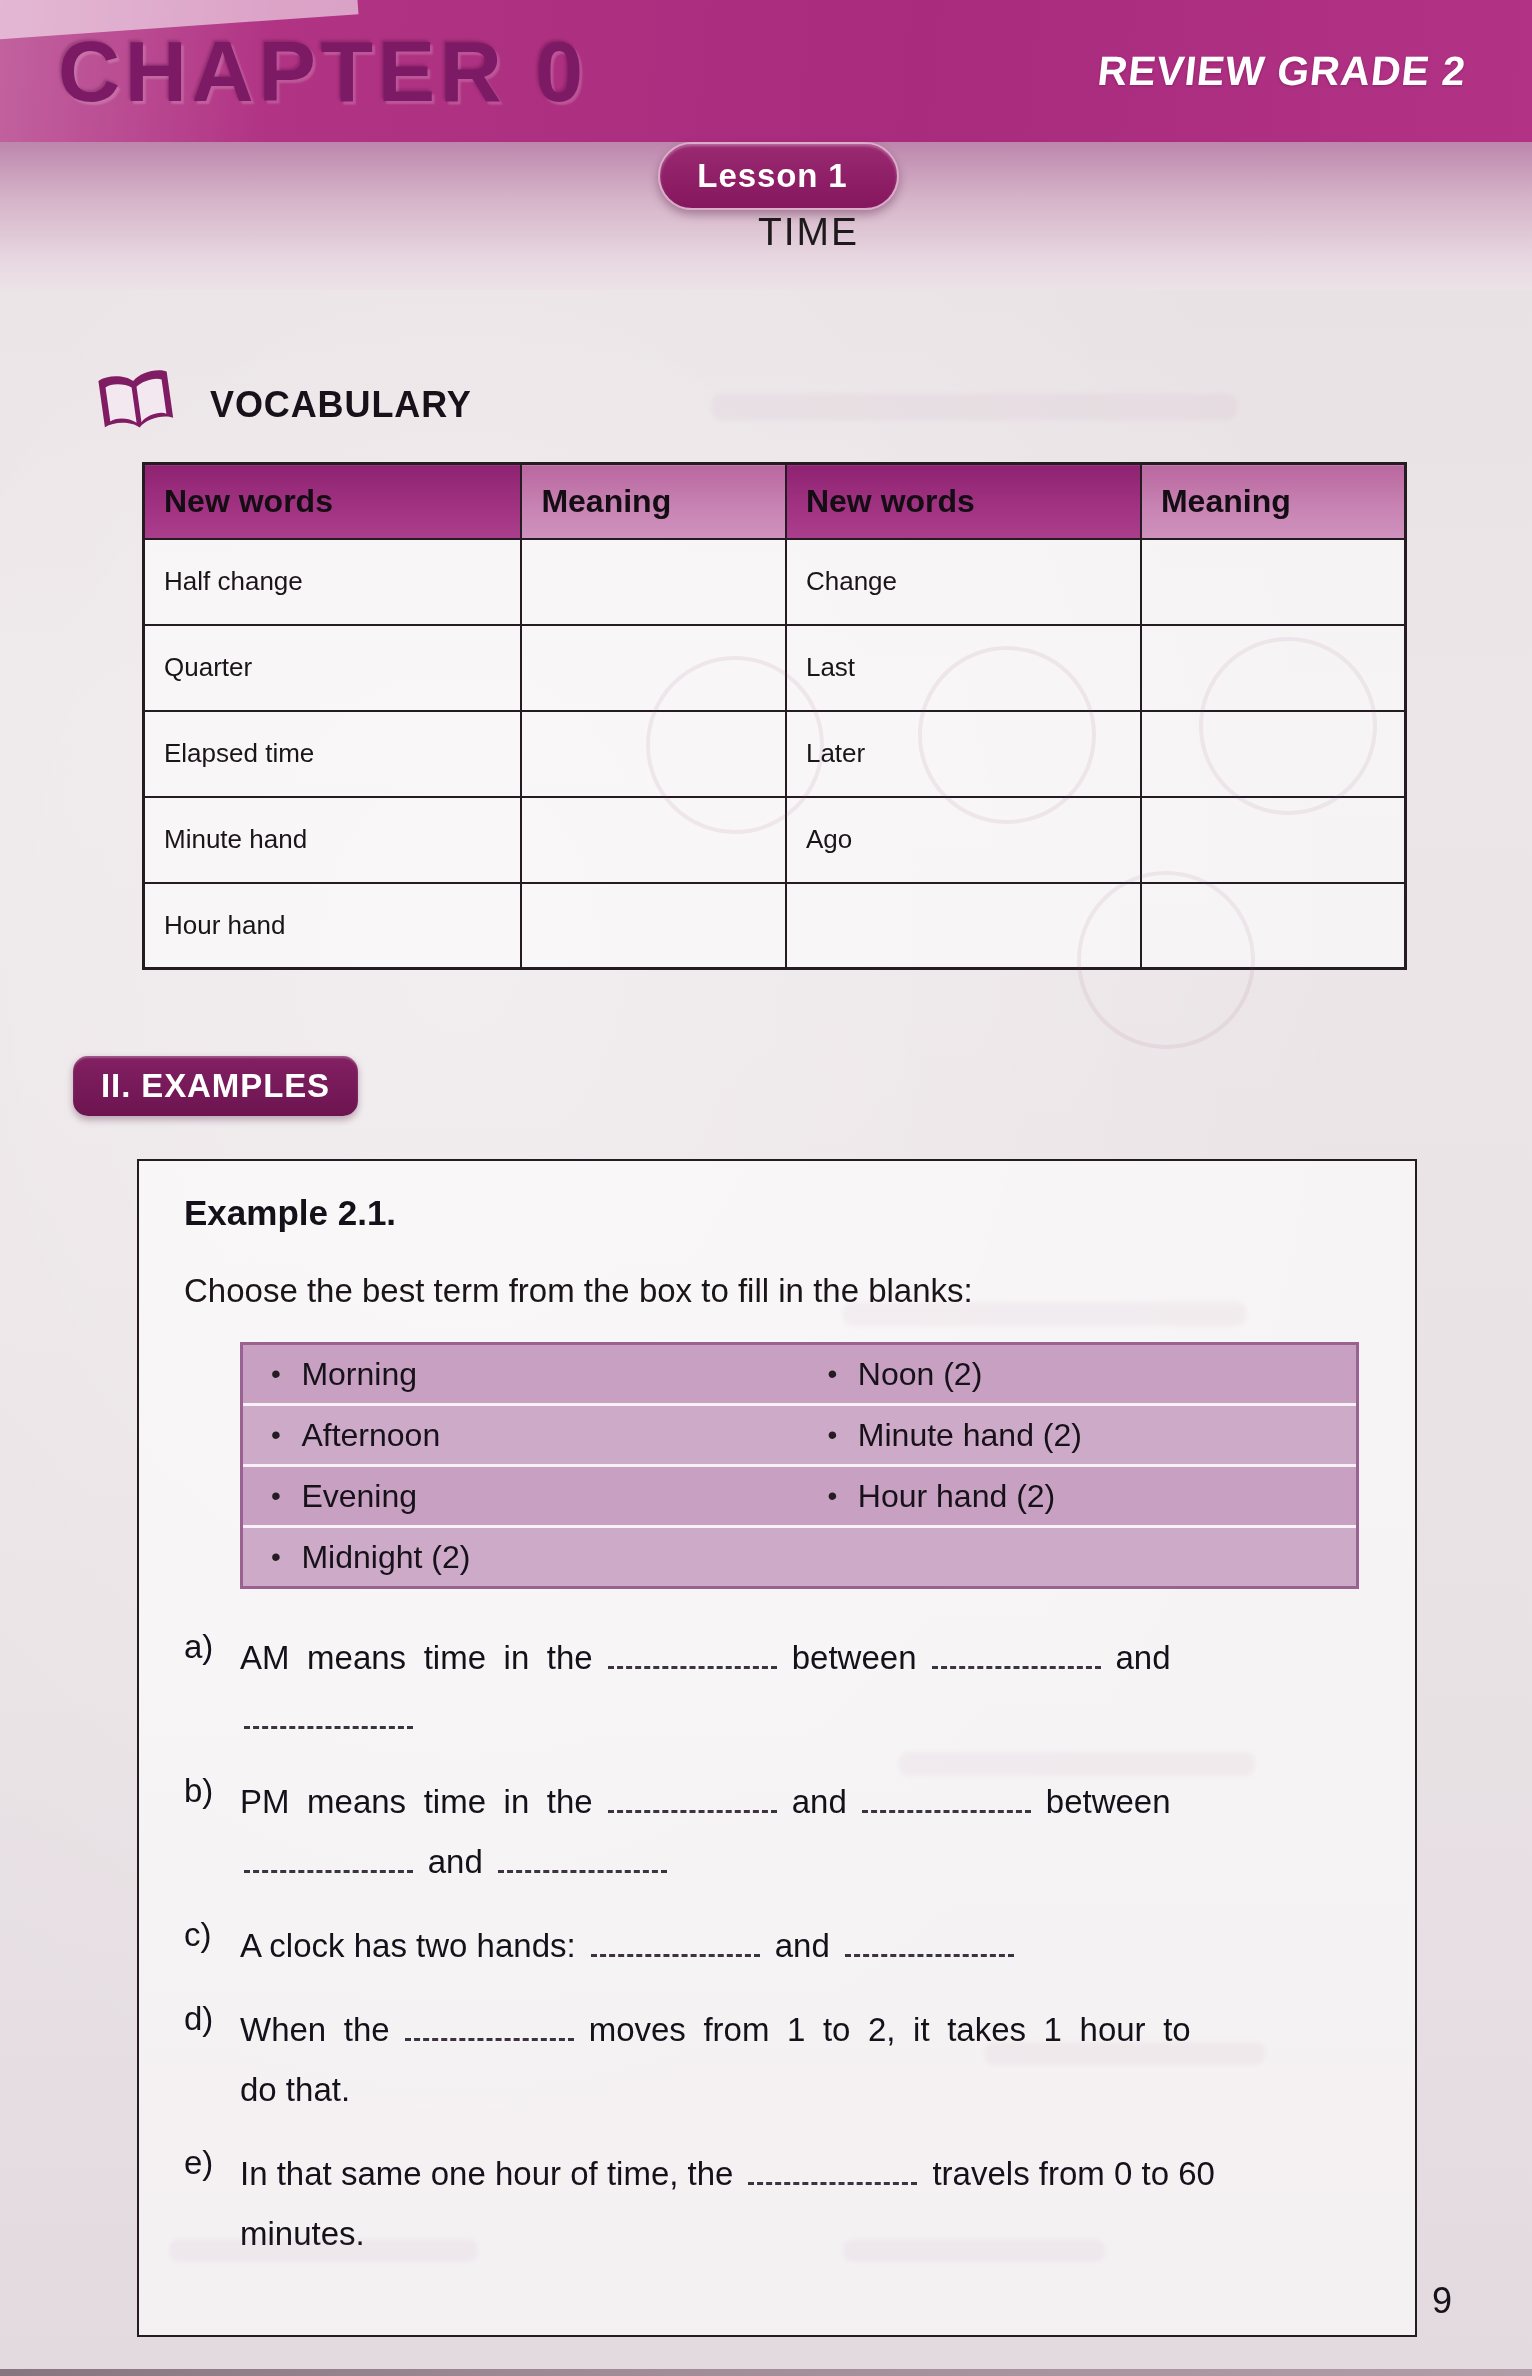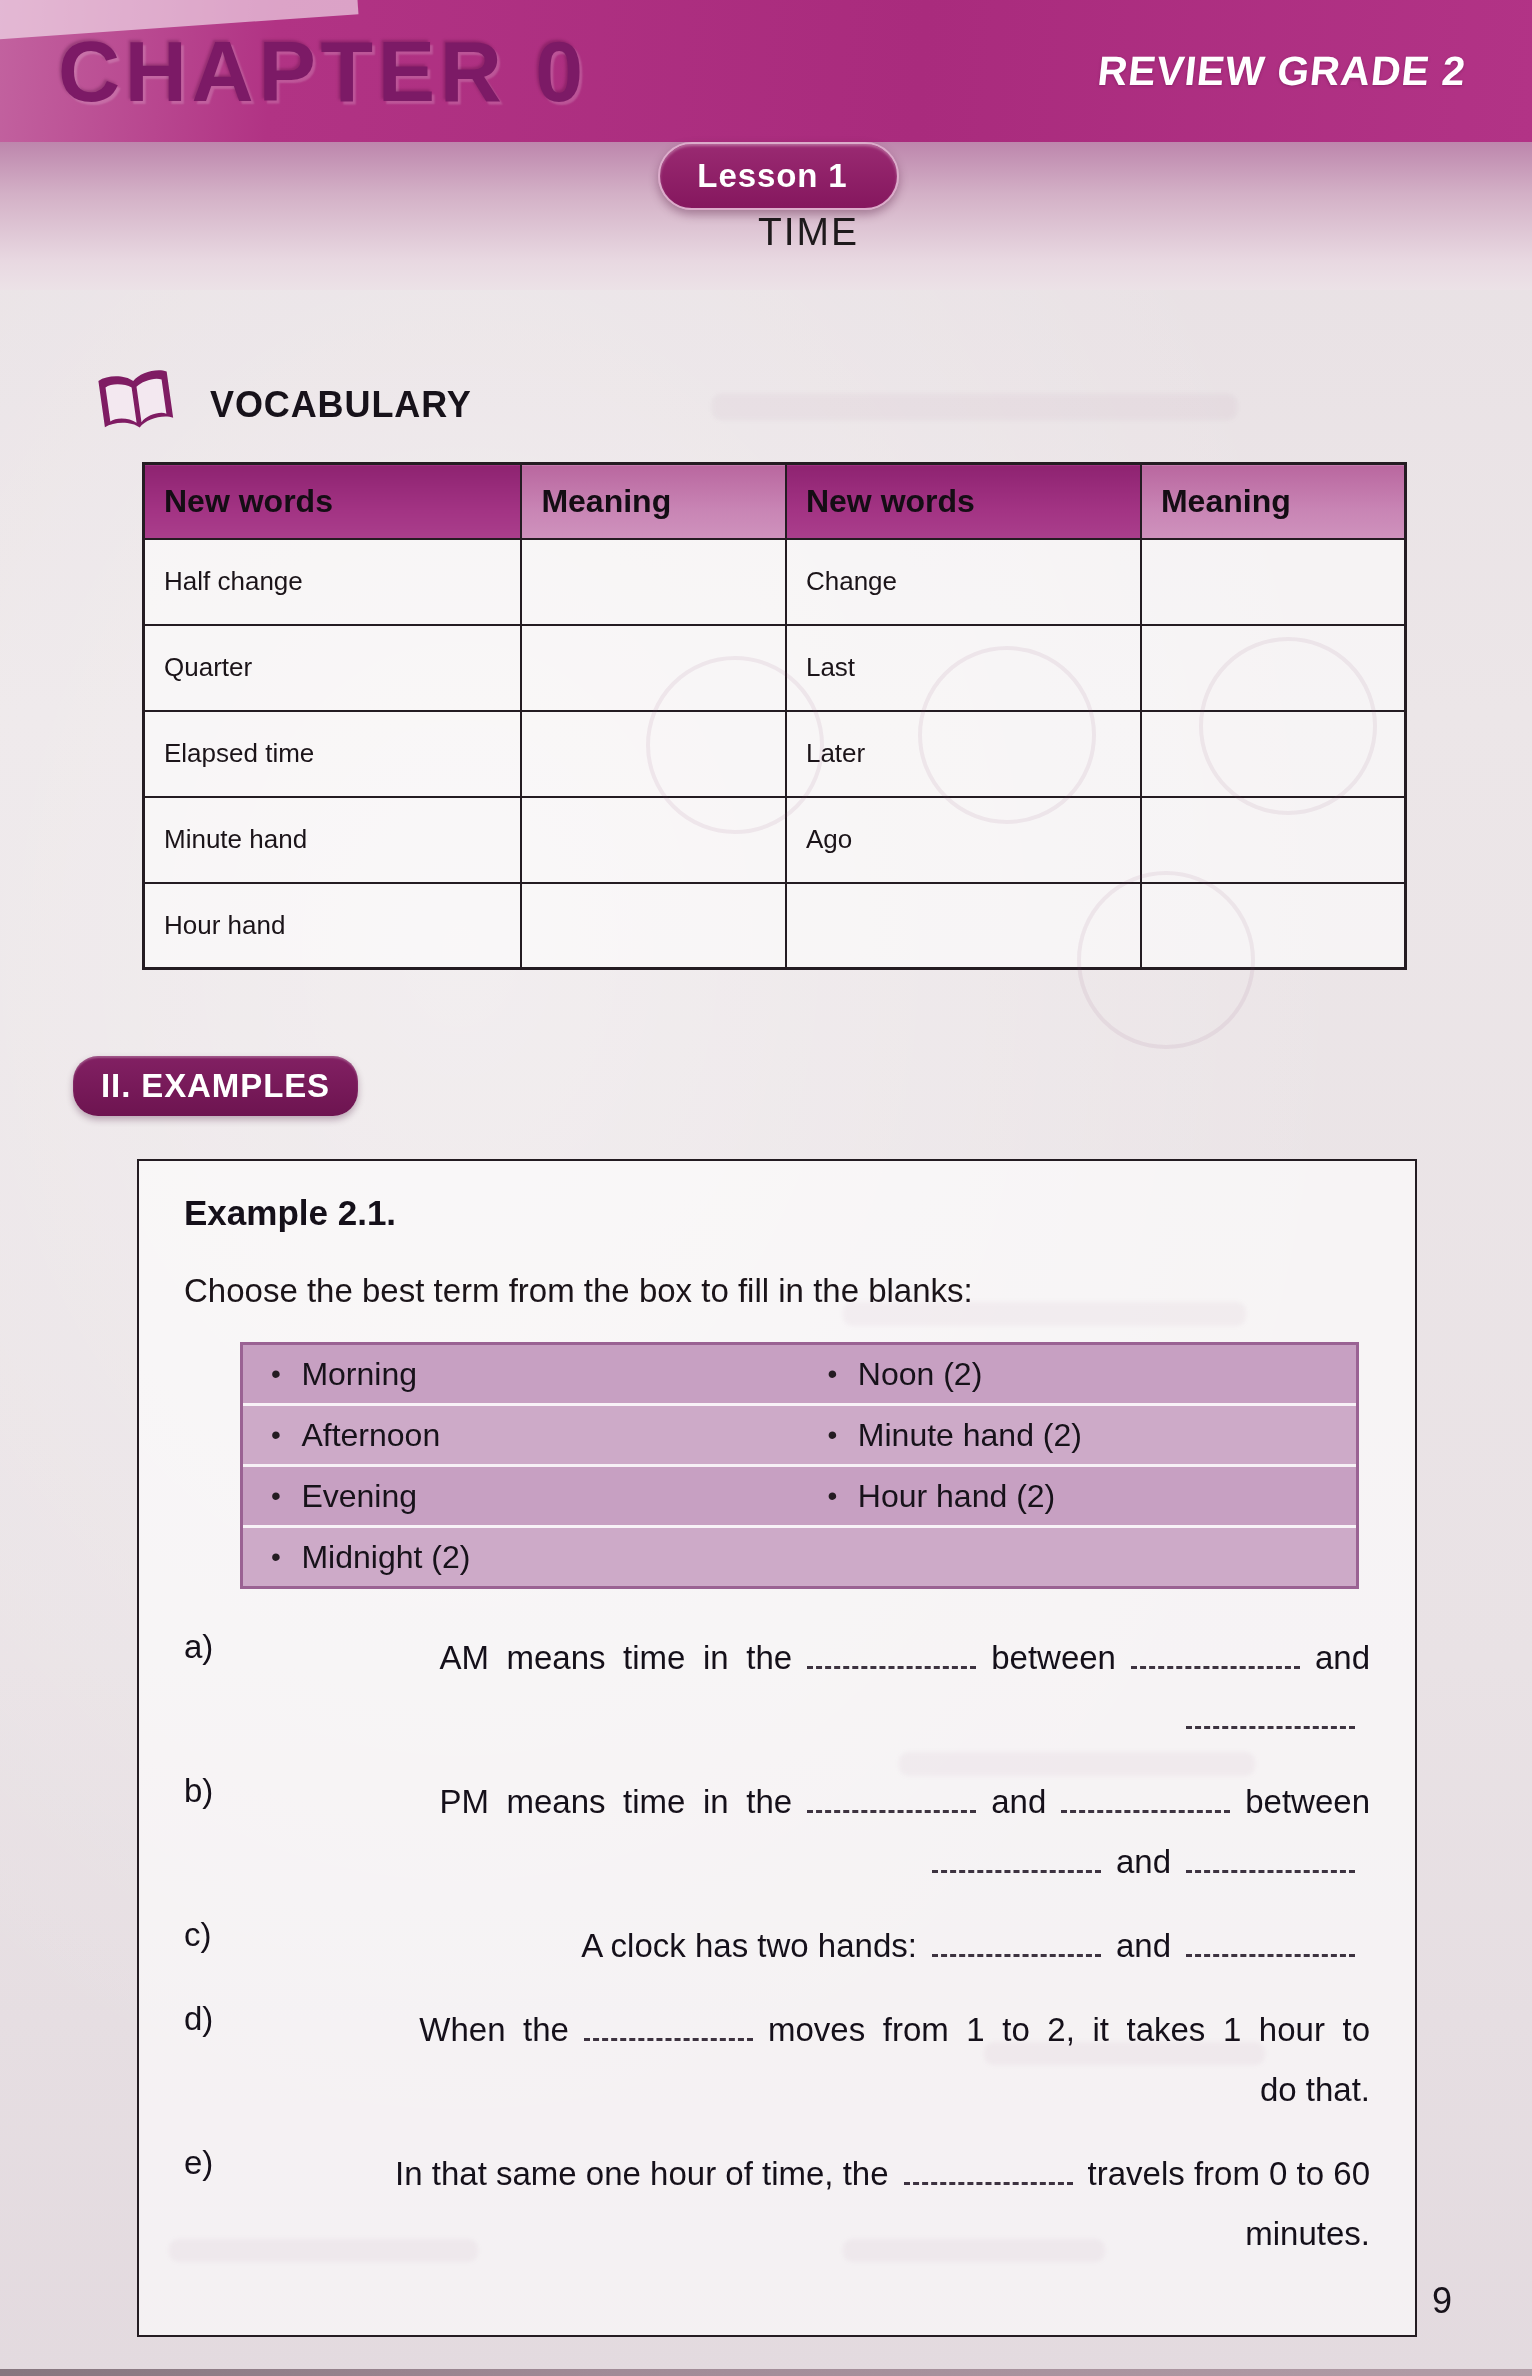--- a/index.html
+++ b/index.html
@@ -75,21 +75,21 @@
   }
   th.h-dark{ background:linear-gradient(180deg,#8e2371 0%, #a23383 60%, #aa3e8c 100%); }
   th.h-light{ background:linear-gradient(180deg,#b9679f 0%, #c884b4 60%, #cf92bd 100%); }
   table.vocab td{ height:86px; font-size:26px; color:#1b1419; padding-left:19px; }
   td.c-word1{ width:379px; } td.c-mean1{ width:265px; }
   td.c-word2{ width:356px; } td.c-mean2{ width:265px; }
 
   .examples-badge{
     display:inline-block; margin:86px 0 0 73px;
     background:linear-gradient(180deg,#822063,#6d1450);
-    border-radius:25px; padding:11.2px 28px;
+    border-radius:15px; padding:11.2px 28px;
     color:#ffffff; font-size:33px; font-weight:800; letter-spacing:0.9px;
     box-shadow:0 3.7px 7.5px rgba(60,5,45,0.3), inset 0 1.9px 1.9px rgba(255,255,255,0.25);
   }
 
   .example-box{
     margin:43px 0 0 137px; width:1280px; min-height:989px;
     border:2.8px solid #241c22; background:rgba(255,255,255,0.6);
     padding:32px 45px 47px 45px;
   }
   .example-title{ font-size:35px; font-weight:800; color:#15101a; margin-bottom:24px; }
@@ -104,21 +104,21 @@
   .wb-row:nth-child(even){ background:#cdaac8; }
   .wb-cell{
     display:flex; align-items:center; height:58px; padding-left:28px;
     font-size:32px; color:#17121a;
   }
   .bullet{ font-size:28px; margin-right:20.6px; color:#241c22; }
 
   .questions{ margin-top:9.4px; }
   .question{ position:relative; padding-left:56px; margin-bottom:24px; font-size:33px; color:#15101a; }
   .qlabel{ position:absolute; left:0; top:0; }
-  .qline{ line-height:60px;text-align:right; }
+  .qline{ line-height:60px; }
   .justified{ word-spacing:8.4px; }
   .qt{ }
   .blank{
     display:inline-block; width:169px; height:13px;
     border-bottom:3.7px dashed #3d3340; margin:0 15px; vertical-align:baseline;
   }
   .blank.first{ margin-left:3.7px; }
 
   .page-number{
     position:absolute; right:81px; bottom:54px; font-size:36px; color:#17121a;

